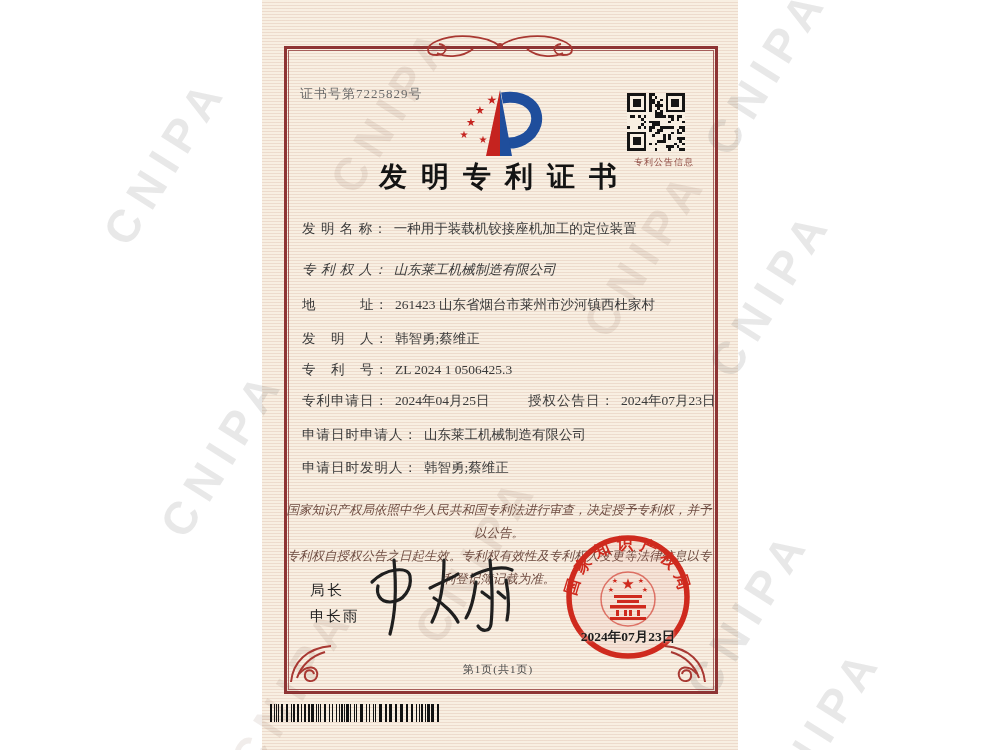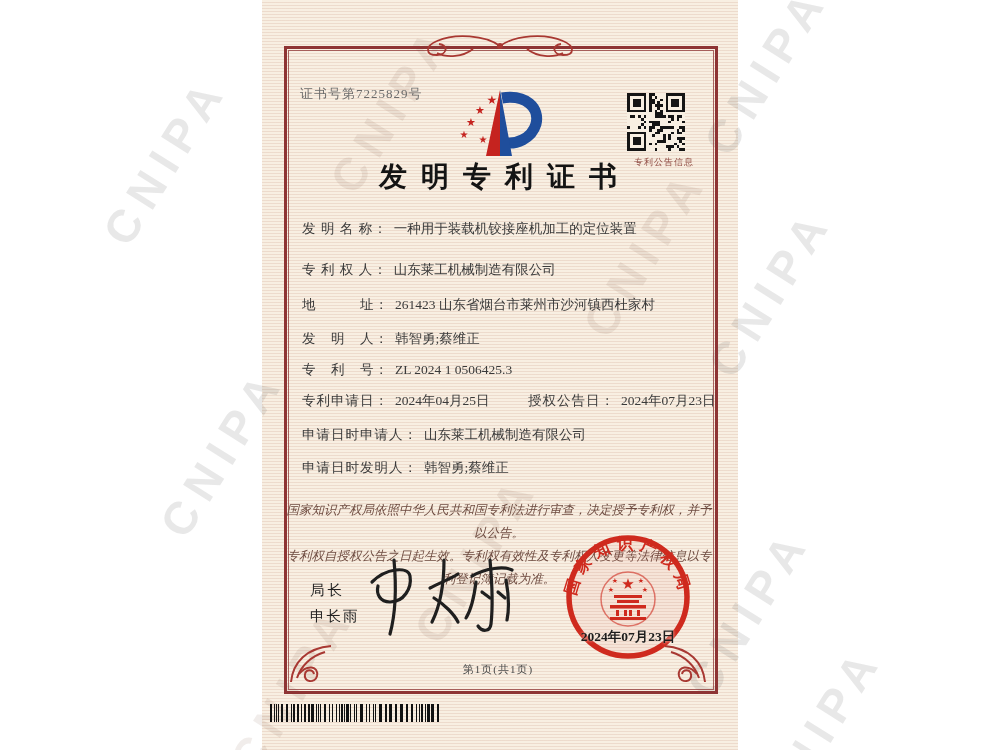--- a/index.html
+++ b/index.html
@@ -205,21 +205,21 @@
       <rect x="19" y="20" width="1" height="1" fill="#151515"></rect>
       <rect x="20" y="20" width="1" height="1" fill="#151515"></rect>
     </svg>
   <div class="abs qr-caption">专利公告信息</div>
 
   <div class="abs title">发明专利证书</div>
 
   <div class="row" style="top:220px;">
     <span class="lbl">发 明 名 称：</span><span class="val">一种用于装载机铰接座机加工的定位装置</span>
   </div>
-  <div class="row" style="top:261px;">
+  <div class="row" style="top:261px;font-style:italic;">
     <span class="lbl">专 利 权 人：</span><span class="val">山东莱工机械制造有限公司</span>
   </div>
   <div class="row" style="top:296px;">
     <span class="lbl">地　　　址：</span><span class="val">261423 山东省烟台市莱州市沙河镇西杜家村</span>
   </div>
   <div class="row" style="top:330px;">
     <span class="lbl">发　明　人：</span><span class="val">韩智勇;蔡维正</span>
   </div>
   <div class="row" style="top:361px;">
     <span class="lbl">专　利　号：</span><span class="val">ZL 2024 1 0506425.3</span>

